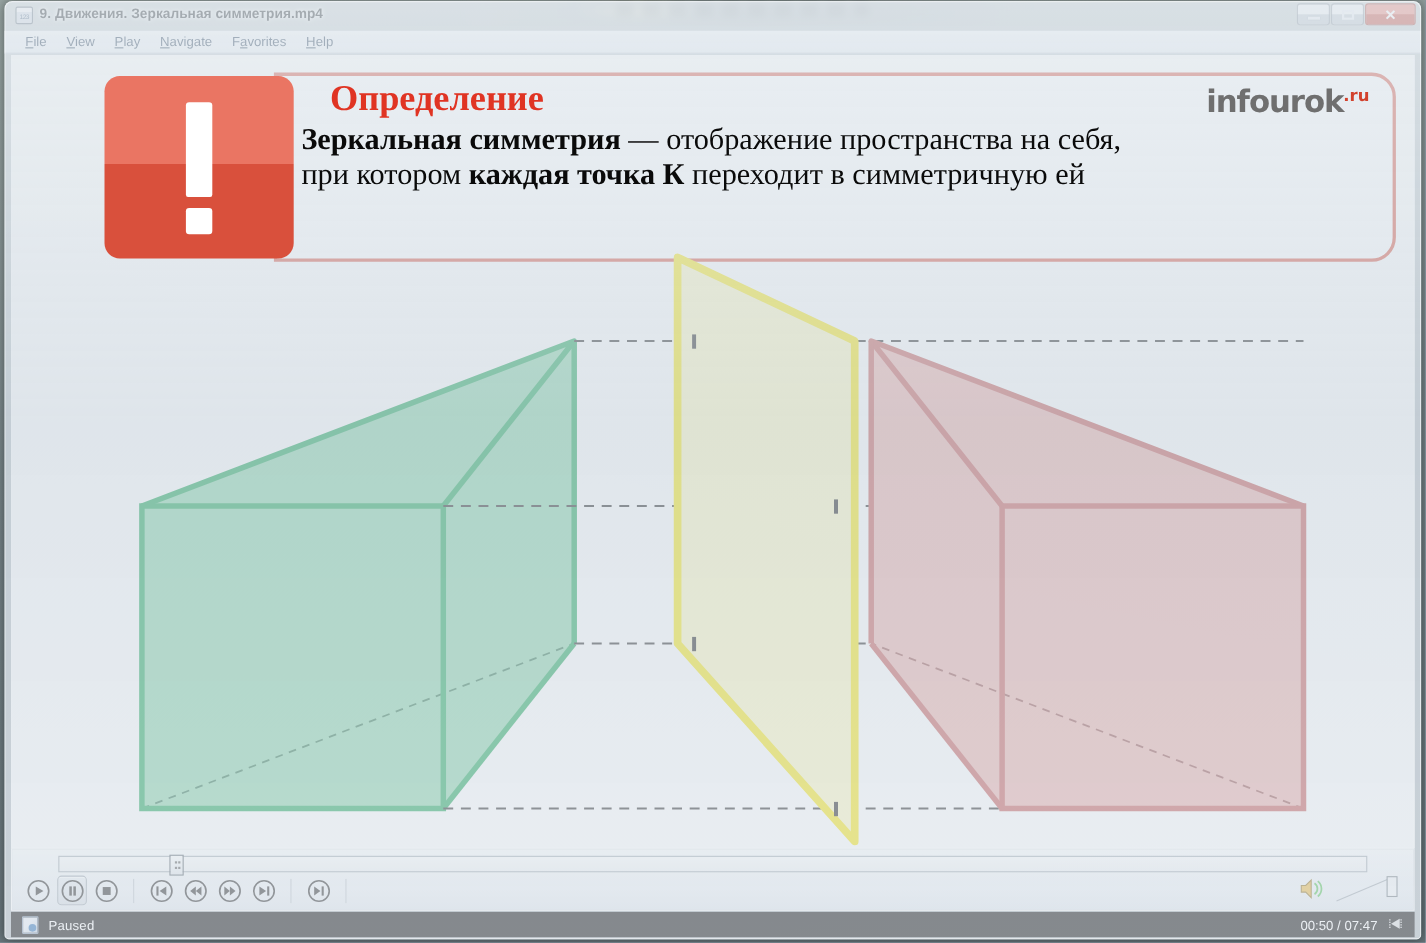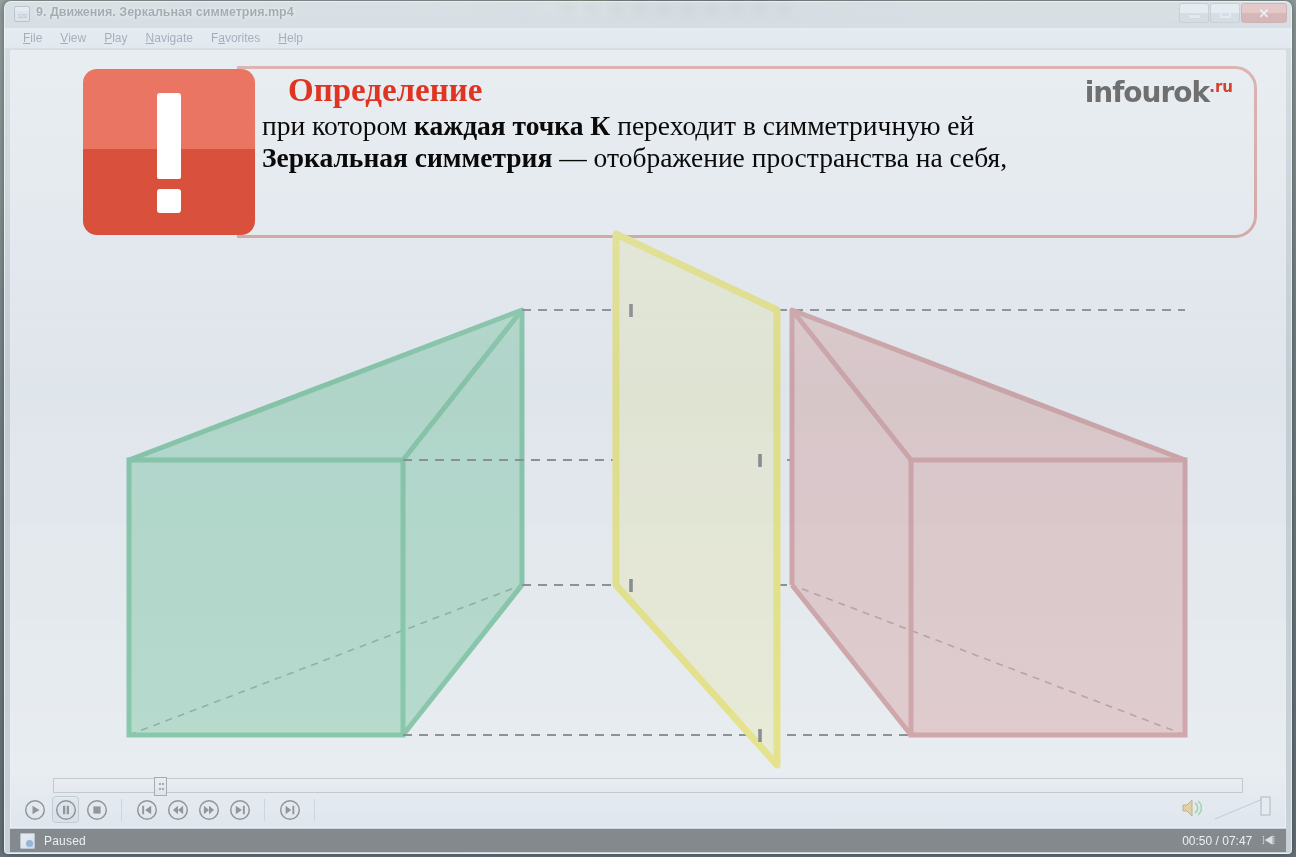--- a/index.html
+++ b/index.html
@@ -148,21 +148,21 @@
     width: 1276px; height: 721px;
     background: #fdfdfc;
     border: 1px solid #ffffff;
     box-sizing: border-box;
     overflow: hidden;
   }
 
   
   .callout {
     position: absolute;
-    left: 66px; top: 15px;
+    left: 78px; top: 15px;
     width: 1180px; height: 216px;
   }
   .callout-body {
     position: absolute;
     left: 160px; top: 0;
     width: 1020px; height: 172px;
     border: 3px solid #d2412c;
     border-radius: 0 22px 22px 0;
     background: #ffffff;
     box-sizing: border-box;
@@ -382,22 +382,22 @@
     <div class="video">
 
       <div class="callout">
         <div class="callout-body"></div>
         <div class="excl">
           <div class="bar"></div>
           <div class="dot"></div>
         </div>
         <div class="callout-text">
           <div class="def-title">Определение</div>
+          <div class="def-line"><b>Зеркальная симметрия</b> — отображение пространства на себя,</div>
           <div class="def-line">при котором <b>каждая точка К</b> переходит в симметричную ей</div>
-          <div class="def-line"><b>Зеркальная симметрия</b> — отображение пространства на себя,</div>
         </div>
         <div class="logo">infourok<span class="ru">.ru</span></div>
       </div>
 
       <svg class="figure" viewBox="0 0 1276 721" xmlns="http://www.w3.org/2000/svg">
 
         <g>
 
           <polygon points="118,409 511,259 511,259 392,409" fill="#81cfa3" stroke="none"></polygon>
 

